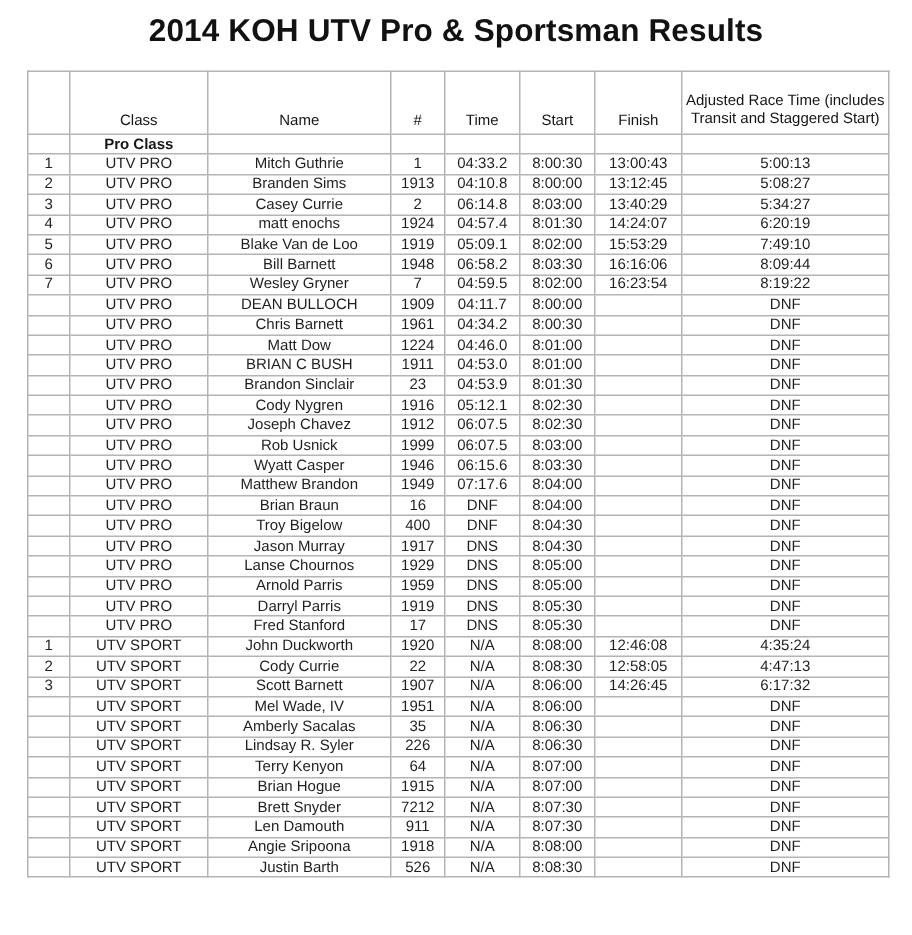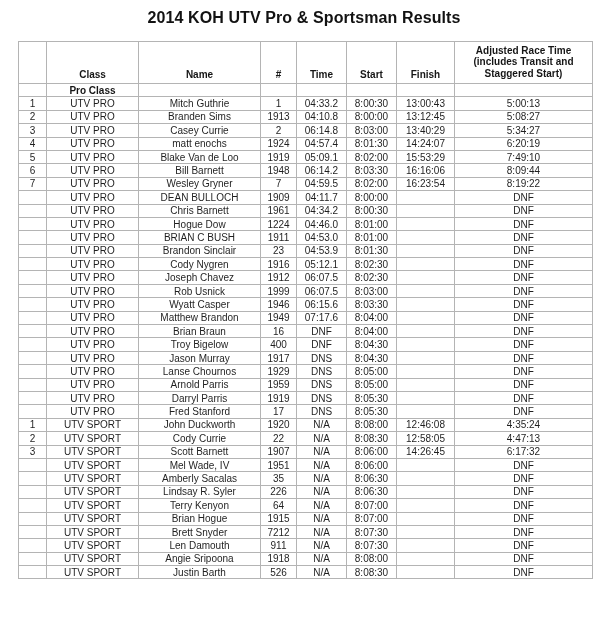--- a/index.html
+++ b/index.html
@@ -12,21 +12,21 @@
     color: #1f1f1f;
   }
   .page {
     width: 608px;
     height: 623px;
     overflow: hidden;
   }
   .title {
     text-align: center;
     font-weight: bold;
-    font-size: 16px;
+    font-size: 21px;
     padding-top: 9px;
     color: #121212;
     letter-spacing: 0.1px;
   }
   table.results {
     border-collapse: collapse;
     table-layout: fixed;
     width: 574px;
     margin: 14px 0 0 18px;
     font-size: 10px;
@@ -35,21 +35,21 @@
   table.results td {
     border: 1px solid #b4b4b4;
     text-align: center;
     padding: 0 1px;
     height: 12.4px;
     line-height: 1.1;
     white-space: nowrap;
     overflow: hidden;
   }
   table.results thead th {
-    font-weight: bold;
+    font-weight: normal;
     vertical-align: bottom;
     padding-bottom: 3px;
     height: 38px;
     color: #161616;
   }
   table.results th.adjusted-header {
     white-space: normal;
     line-height: 1.18;
   }
   td.section-label {
@@ -146,21 +146,21 @@
           <td>05:09.1</td>
           <td>8:02:00</td>
           <td>15:53:29</td>
           <td>7:49:10</td>
         </tr>
         <tr>
           <td>6</td>
           <td>UTV PRO</td>
           <td>Bill Barnett</td>
           <td>1948</td>
-          <td>06:14.2</td>
+          <td>06:58.2</td>
           <td>8:03:30</td>
           <td>16:16:06</td>
           <td>8:09:44</td>
         </tr>
         <tr>
           <td>7</td>
           <td>UTV PRO</td>
           <td>Wesley Gryner</td>
           <td>7</td>
           <td>04:59.5</td>
@@ -184,21 +184,21 @@
           <td>Chris Barnett</td>
           <td>1961</td>
           <td>04:34.2</td>
           <td>8:00:30</td>
           <td></td>
           <td>DNF</td>
         </tr>
         <tr>
           <td></td>
           <td>UTV PRO</td>
-          <td>Hogue Dow</td>
+          <td>Matt Dow</td>
           <td>1224</td>
           <td>04:46.0</td>
           <td>8:01:00</td>
           <td></td>
           <td>DNF</td>
         </tr>
         <tr>
           <td></td>
           <td>UTV PRO</td>
           <td>BRIAN C BUSH</td>

